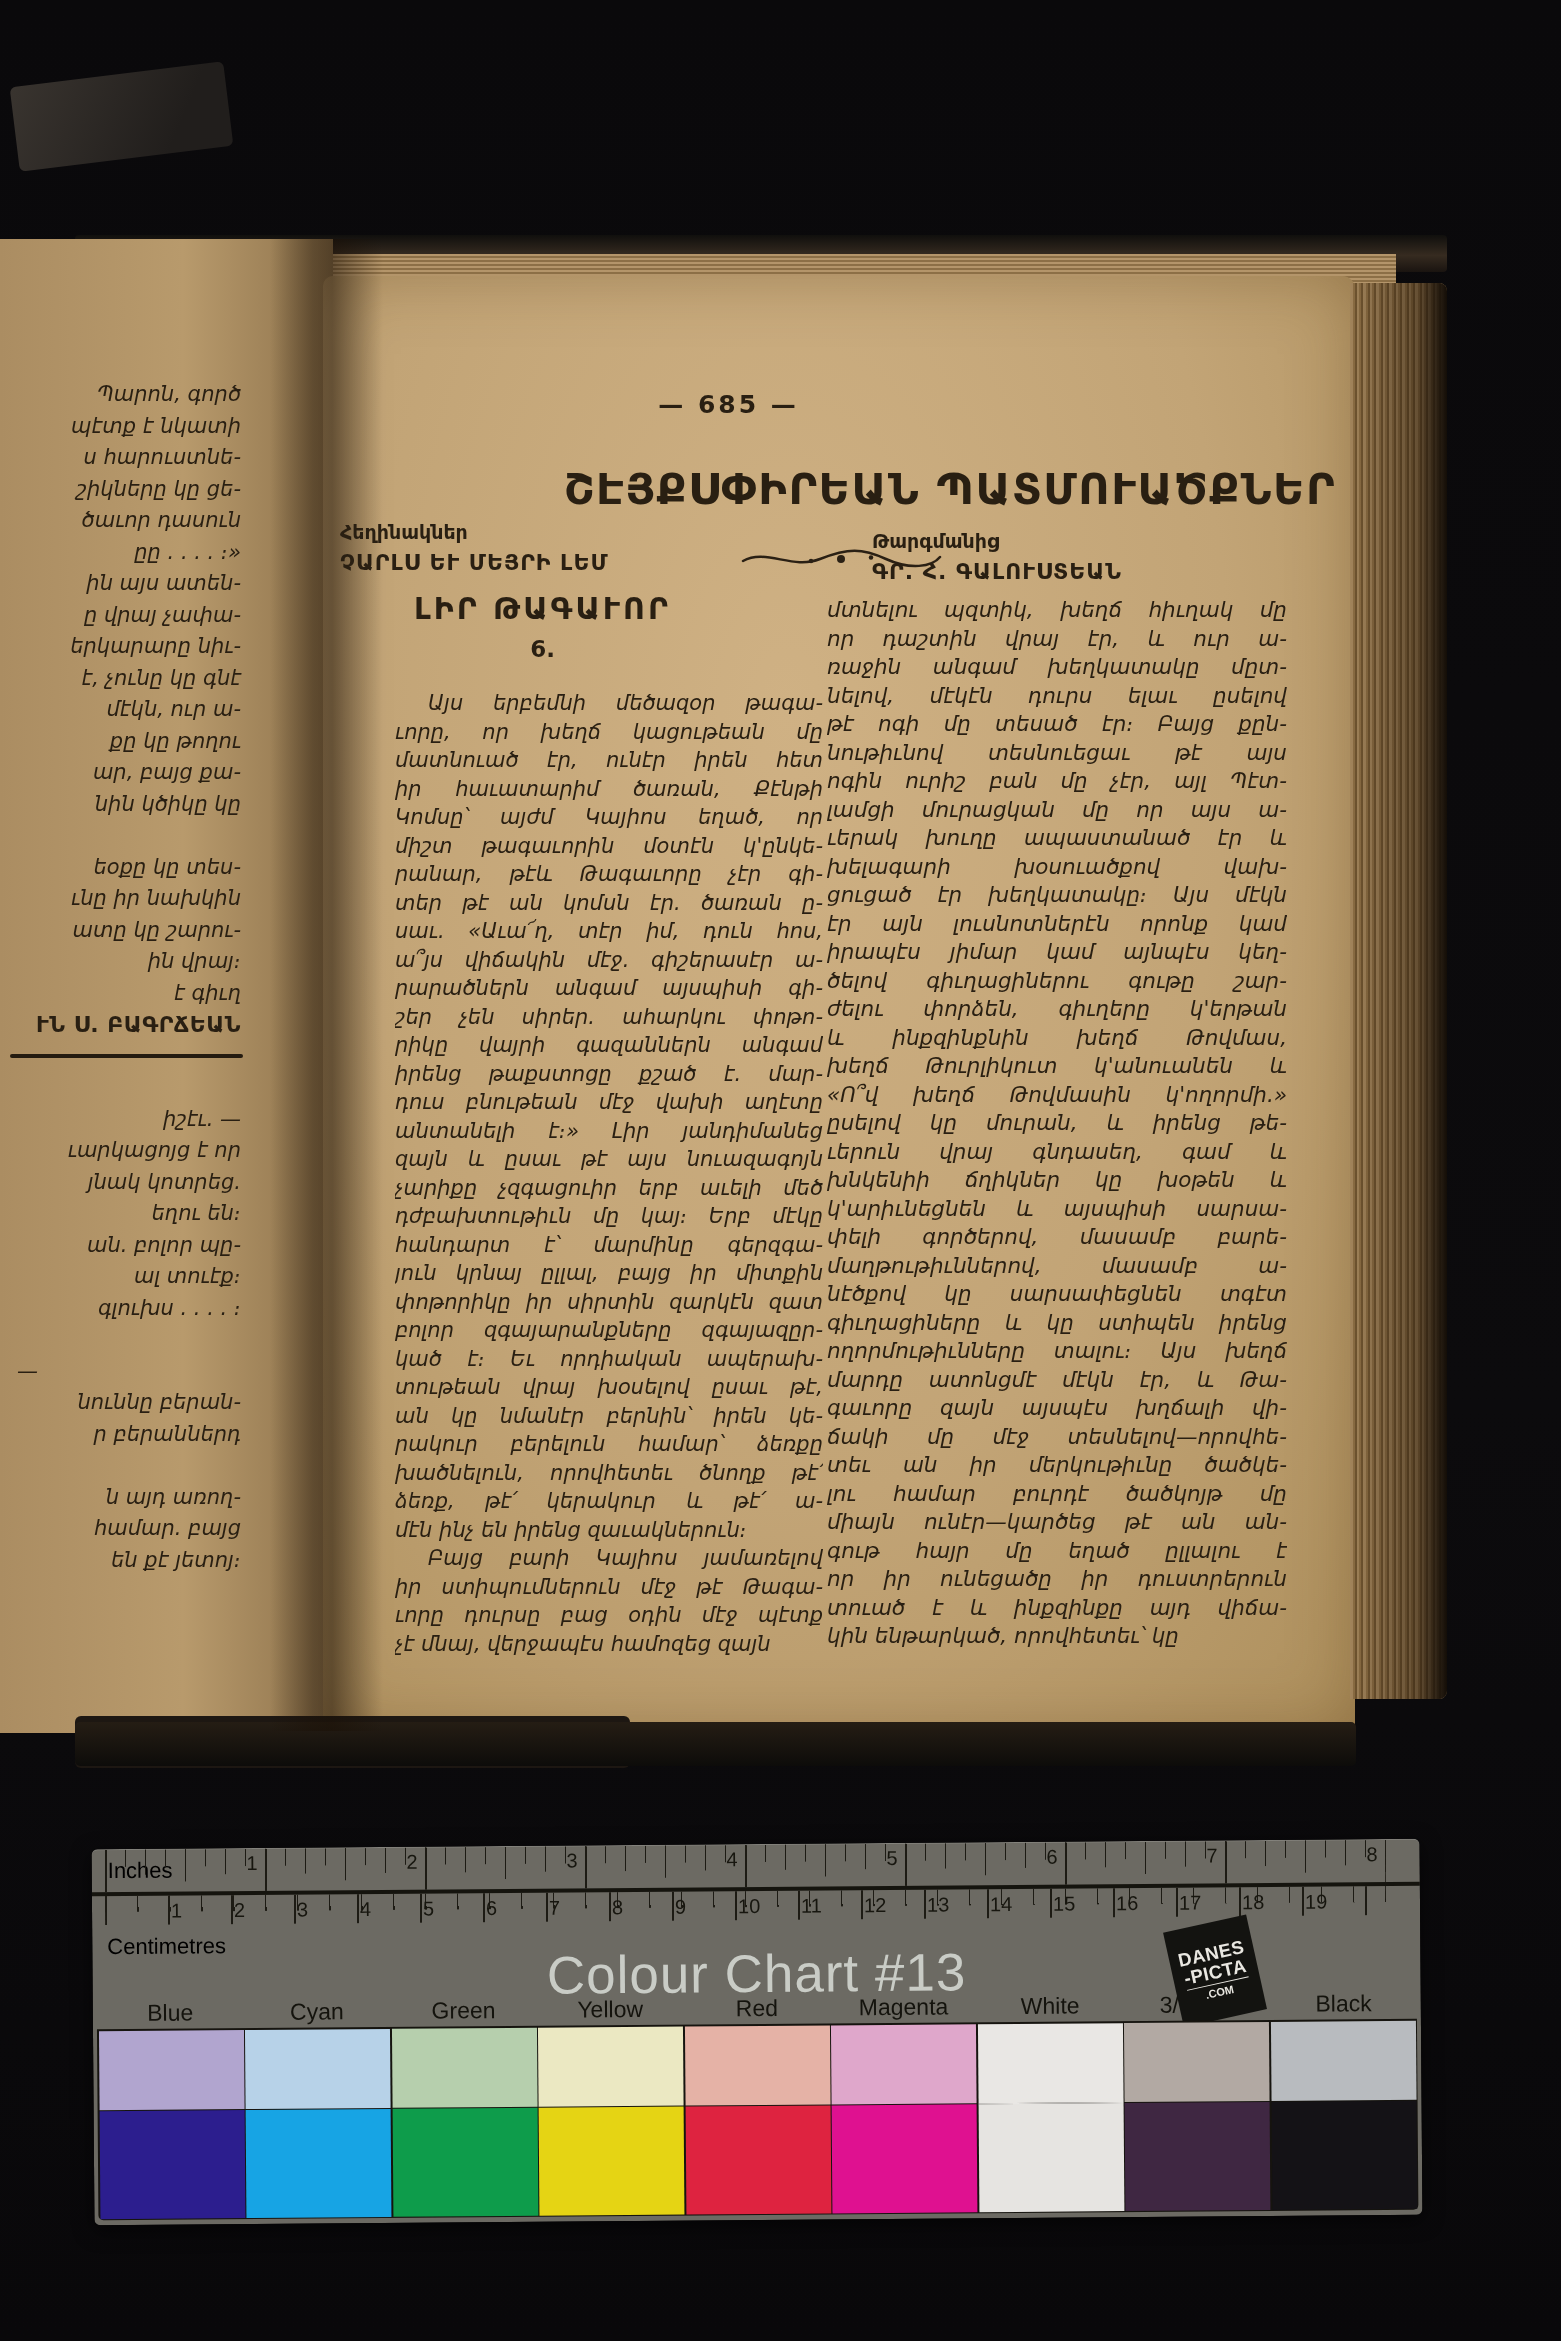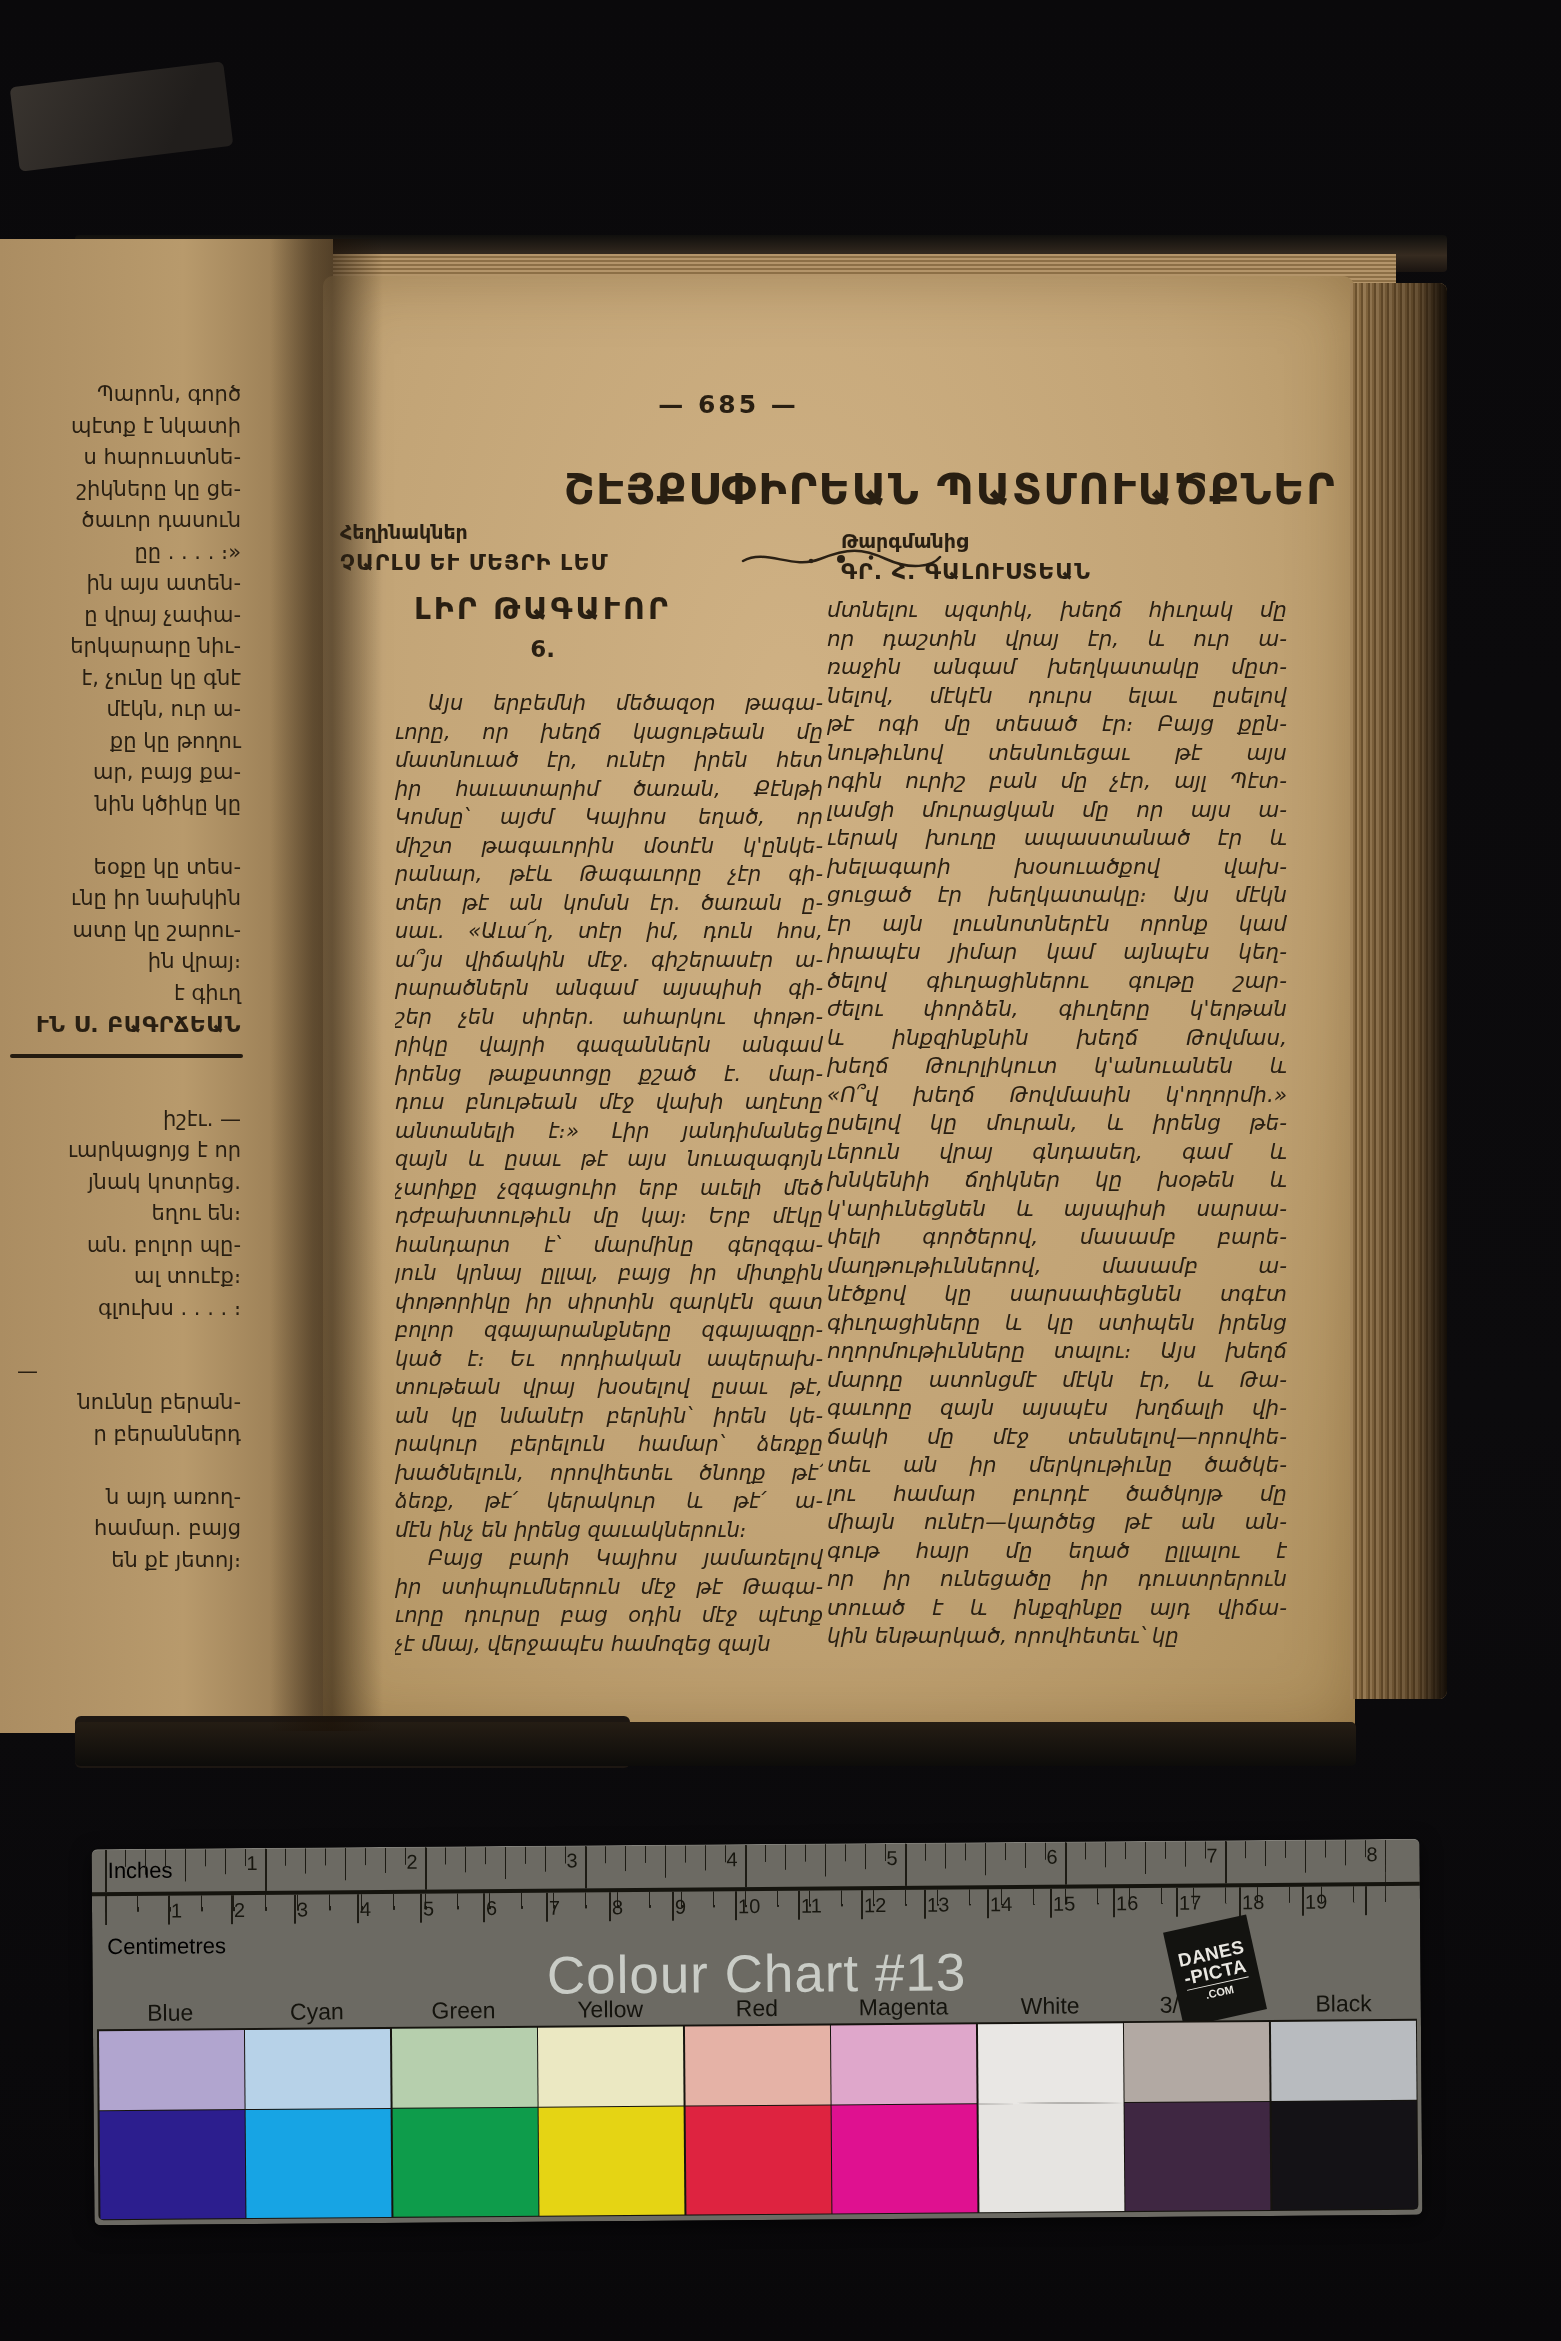--- a/index.html
+++ b/index.html
@@ -17,37 +17,37 @@
   .book-bottom{position:absolute;left:75px;top:1722px;width:1281px;height:44px;background:linear-gradient(180deg,#251d14,#0d0c0a);border-radius:5px;}
   .book-bottom-left{position:absolute;left:75px;top:1716px;width:555px;height:52px;background:#1d1712;border-radius:6px;}
 
   
   .ink{color:#291f12;}
   .pagenum{position:absolute;left:323px;top:390px;width:811px;text-align:center;font-size:25px;letter-spacing:3px;font-weight:700;}
   .title{position:absolute;left:345px;top:464px;width:991px;text-align:right;font-size:43px;font-weight:700;letter-spacing:1.5px;white-space:nowrap;}
   .flourish{position:absolute;left:736px;top:544px;}
   .credit{position:absolute;text-align:left;}
   .credit-left{left:340px;top:521px;width:320px;}
-  .credit-right{left:841px;top:530px;width:330px;}
+  .credit-right{left:872px;top:530px;width:330px;}
   .credit .role{font-size:19px;font-weight:700;}
   .credit .names{font-size:22px;font-weight:700;margin-top:7px;letter-spacing:1px;white-space:nowrap;}
   .chap{position:absolute;left:345px;top:591px;width:395px;text-align:center;}
   .chap .h{font-size:30px;font-weight:700;letter-spacing:3px;}
   .chap .n{font-size:23px;font-weight:700;margin-top:10px;}
 
   .col{position:absolute;}
   .col-left{left:395px;top:689px;width:428px;}
   .col-right{left:827px;top:596px;width:460px;}
   .ln{height:28.5px;line-height:28.5px;font-size:21px;font-style:italic;text-align:justify;text-align-last:justify;overflow:hidden;}
   .col-right .ln{font-size:21.5px;}
   .ln.first{text-indent:33px;}
   .ln.end{text-align-last:left;}
 
   .edge-col{position:absolute;left:0;top:379px;width:243px;}
-  .el{height:31.5px;line-height:31.5px;font-size:21px;text-align:right;padding-right:2px;overflow:hidden;}
+  .el{height:31.5px;line-height:31.5px;font-size:21px;font-style:italic;text-align:right;padding-right:2px;overflow:hidden;}
   .el.sig{font-style:normal;font-weight:700;font-size:22px;letter-spacing:0.5px;}
   .el.rule{position:relative;}
   .el.rule:after{content:"";position:absolute;left:4%;right:0;top:13px;height:4.5px;background:#241b10;border-radius:2px;}
   .el.dash{text-align:left;padding-left:17px;}
 
   
   .chart{position:absolute;left:93px;top:1844px;width:1328px;height:375px;border-radius:6px;transform:rotate(-0.45deg);border-top:1.5px solid rgba(255,255,255,.16);box-shadow:0 5px 20px rgba(0,0,0,.6);}
   .chart,.chart *{font-family:"Liberation Sans","DejaVu Sans",sans-serif;}
   .ruler-label{position:absolute;font-size:22px;}
   .lbl-inches{left:16px;top:8px;}

